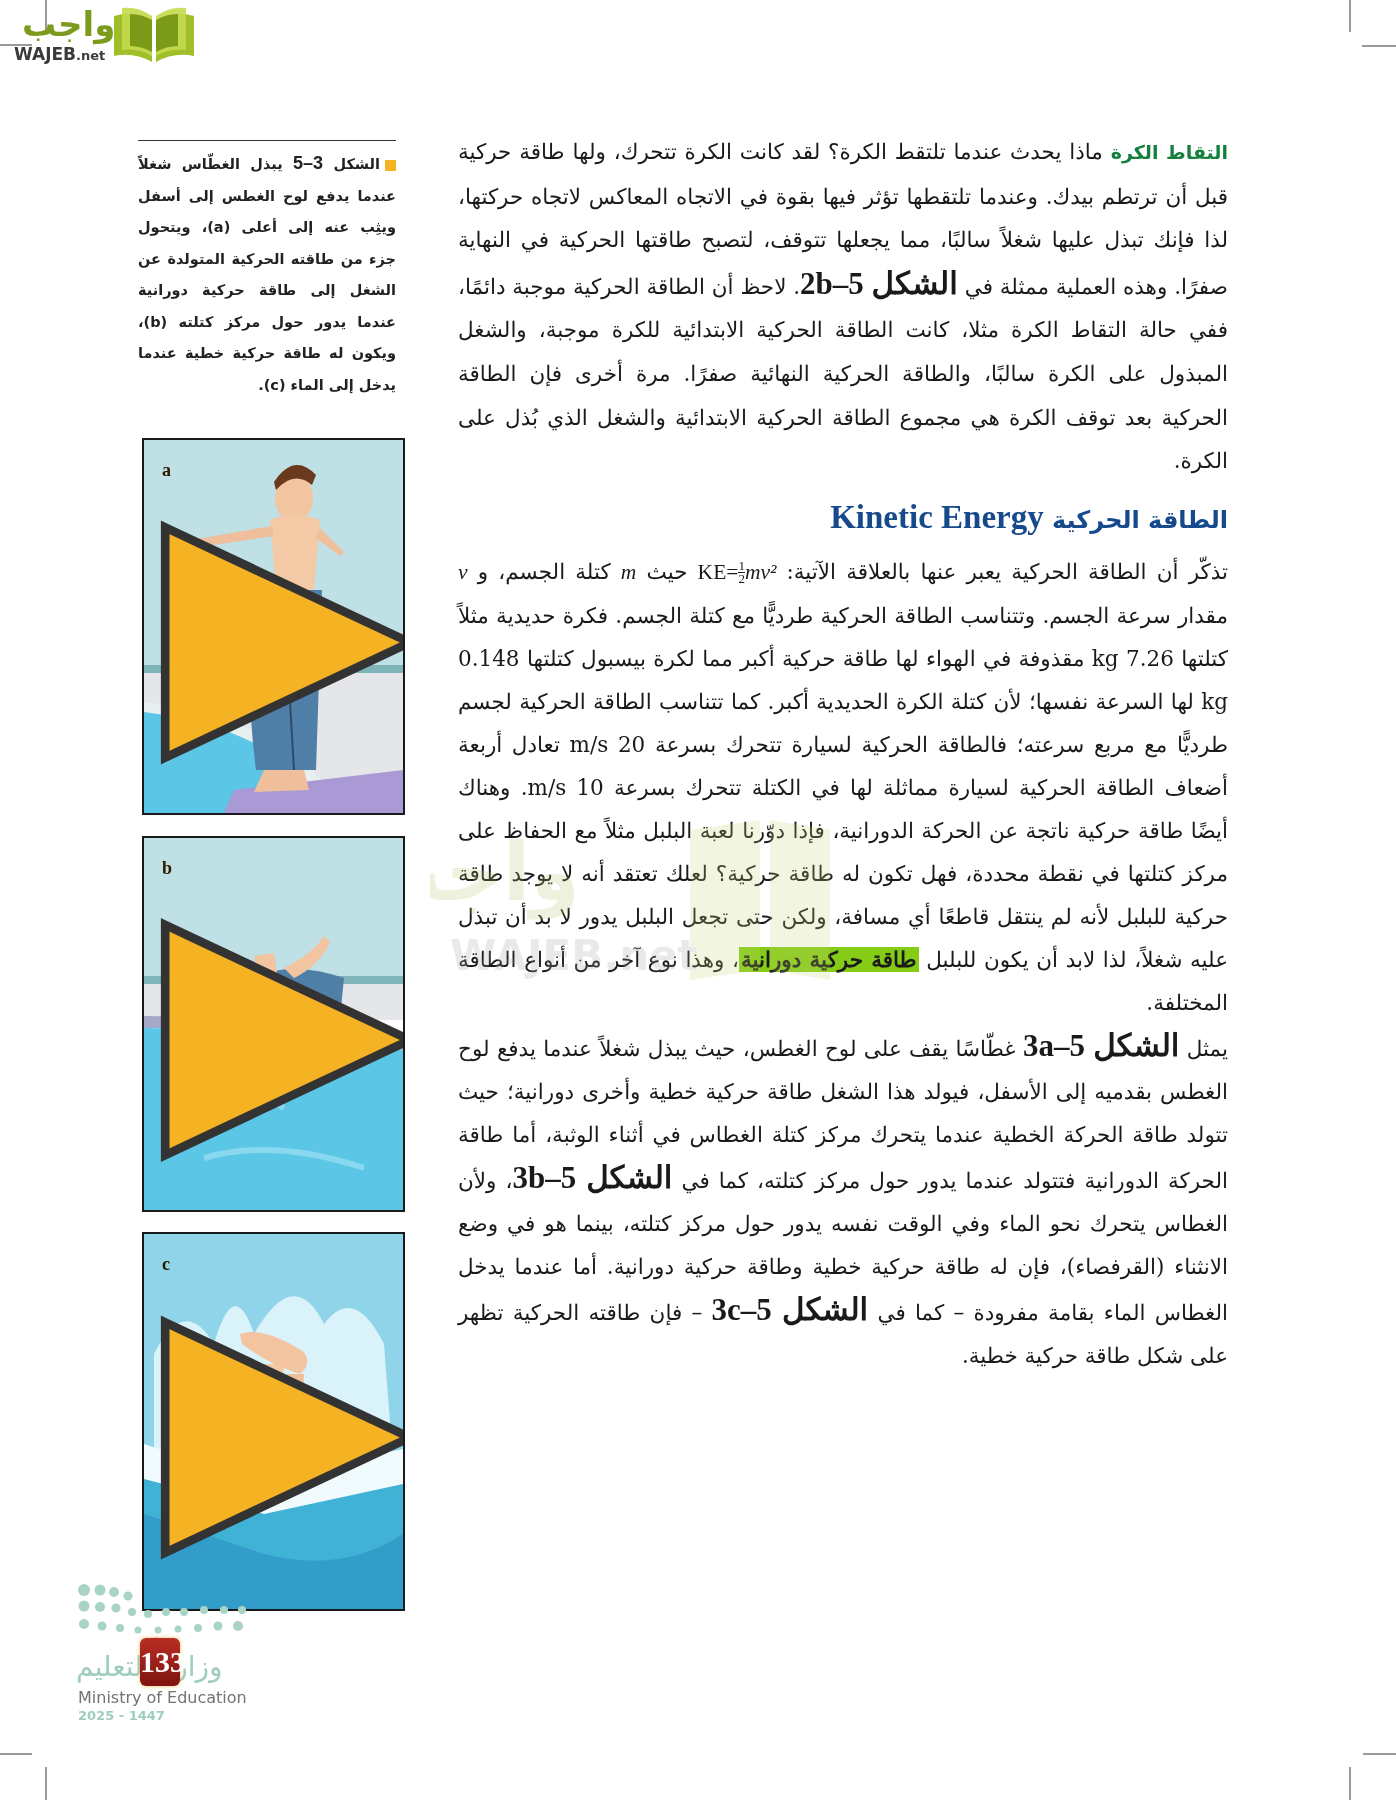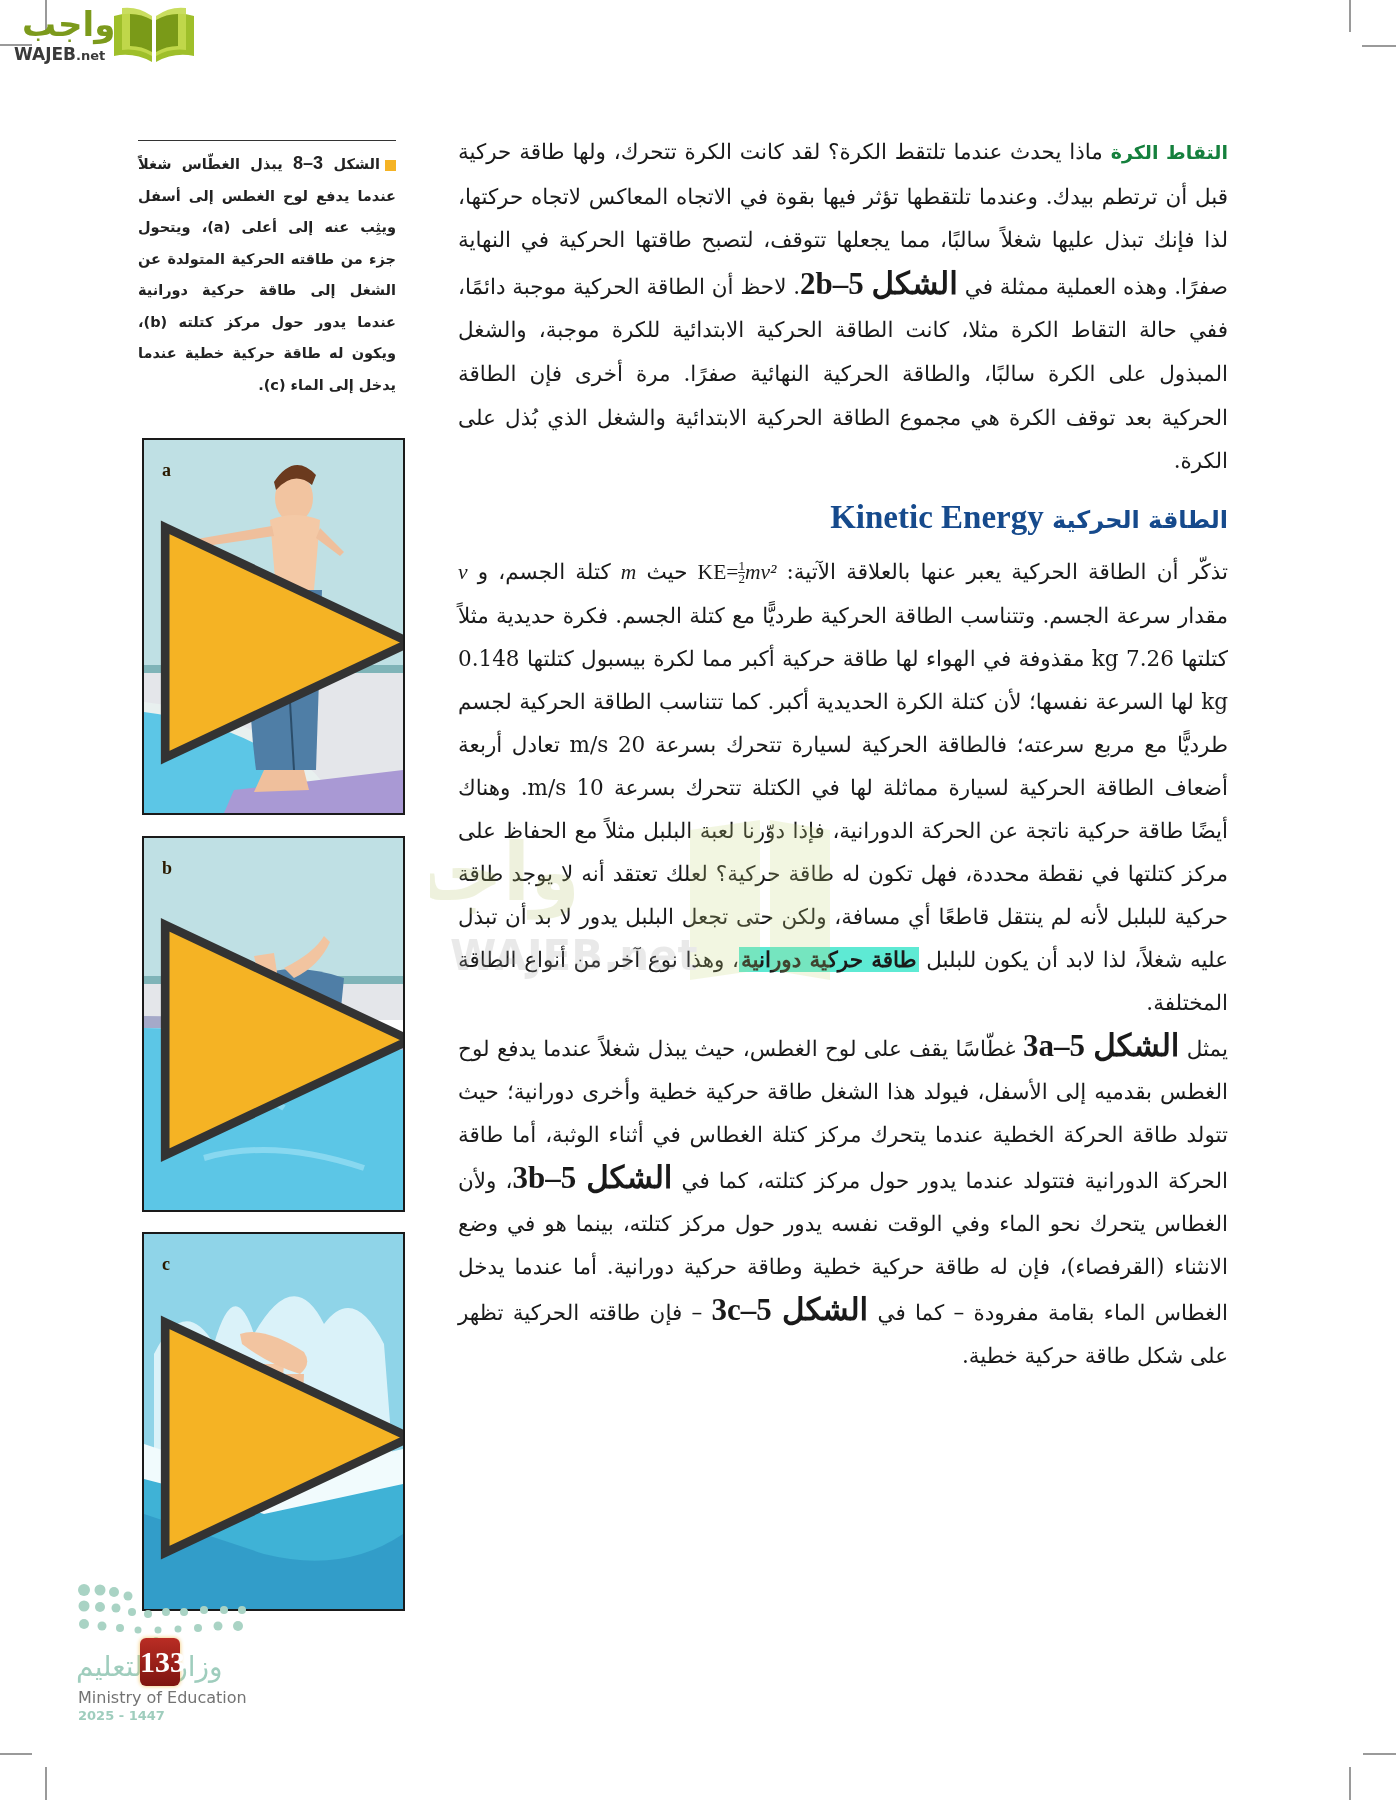--- a/index.html
+++ b/index.html
@@ -16,21 +16,21 @@
   .logo-en { position:absolute; left:6px; top:40px; font-family:"DejaVu Sans", sans-serif; font-weight:bold; font-size:17px; color:#3a3a3a; }
   .logo-en small { font-size:13px; }
   .logo-book { position:absolute; left:104px; top:2px; width:84px; height:58px; }
 
   
   .main { position:absolute; left:458px; top:130px; width:770px; direction:rtl; text-align:justify; text-align-last:right; }
   .para { font-size:21.5px; line-height:43.6px; margin:0; }
   .para-tight { line-height:43px; }
   .kw-red { color:#15803d; font-weight:bold; font-family:"DejaVu Sans", sans-serif; font-size:19px; }
   .bold { font-weight:bold; font-family:"Liberation Serif", serif; font-size:31px; }
-  .hl { background:#5eead4; font-weight:bold; padding:0 2px; }
+  .hl { background:#84cc16; font-weight:bold; padding:0 2px; }
   .section-head { font-family:"Liberation Serif", serif; font-weight:bold; color:#164a8c; font-size:33px; line-height:40px; margin:14px 0 10px 0; direction:rtl; text-align:right; }
   .section-head .ar { font-family:"DejaVu Sans", sans-serif; font-size:24px; }
   .math { font-family:"Liberation Serif", serif; font-style:italic; }
   .frac { display:inline-block; vertical-align:middle; text-align:center; font-size:13px; line-height:12px; font-family:"Liberation Serif", serif; }
   .frac span { display:block; }
   .frac .num { border-bottom:1px solid #222; }
 
   
   .caption-rule { position:absolute; left:138px; top:140px; width:258px; height:1px; background:#333; }
   .caption { position:absolute; left:138px; top:148px; width:258px; direction:rtl; text-align:justify; text-align-last:right; font-family:"DejaVu Sans", sans-serif; font-size:14.5px; font-weight:bold; line-height:31.5px; color:#222; }
@@ -76,21 +76,21 @@
     <path d="M82 10 L82 50 Q62 46 44 56 L44 14 Q62 4 82 10Z" fill="#9fbf2a"></path>
     <path d="M10 2 L10 44 Q26 42 40 50 L40 10 Q26 0 10 2Z" fill="#c3d94e" opacity="0.9"></path>
     <path d="M74 2 L74 44 Q58 42 44 50 L44 10 Q58 0 74 2Z" fill="#c3d94e" opacity="0.9"></path>
     <path d="M18 8 L18 40 Q30 40 40 46 L40 14 Q30 8 18 8Z" fill="#7a9a18"></path>
     <path d="M66 8 L66 40 Q54 40 44 46 L44 14 Q54 8 66 8Z" fill="#7a9a18"></path>
   </svg>
 </div>
 
 <div class="caption-rule"></div>
 <div class="caption">
-  <span class="sq"></span><span>الشكل</span> <span class="num">3–8</span> <span>يبذل الغطّاس شغلاً عندما يدفع لوح الغطس إلى أسفل ويثِب عنه إلى أعلى (a)، ويتحول جزء من طاقته الحركية المتولدة عن الشغل إلى طاقة حركية دورانية عندما يدور حول مركز كتلته (b)، ويكون له طاقة حركية خطية عندما يدخل إلى الماء (c).</span>
+  <span class="sq"></span><span>الشكل</span> <span class="num">3–5</span> <span>يبذل الغطّاس شغلاً عندما يدفع لوح الغطس إلى أسفل ويثِب عنه إلى أعلى (a)، ويتحول جزء من طاقته الحركية المتولدة عن الشغل إلى طاقة حركية دورانية عندما يدور حول مركز كتلته (b)، ويكون له طاقة حركية خطية عندما يدخل إلى الماء (c).</span>
 </div>
 
 <div class="fig fig-a">
   <svg viewBox="0 0 259 373" preserveAspectRatio="none">
     <rect width="259" height="230" fill="#bfe0e4"></rect>
     <rect y="225" width="259" height="8" fill="#7fb4b8"></rect>
     <rect y="233" width="259" height="140" fill="#e4e6ea"></rect>
     <path d="M0 262 Q150 280 200 373 L0 373Z" fill="#e8f0ef"></path>
     <path d="M0 272 Q140 290 185 373 L0 373Z" fill="#5cc6e6"></path>
     <path d="M90 350 L259 330 L259 373 L80 373Z" fill="#a999d4"></path>

